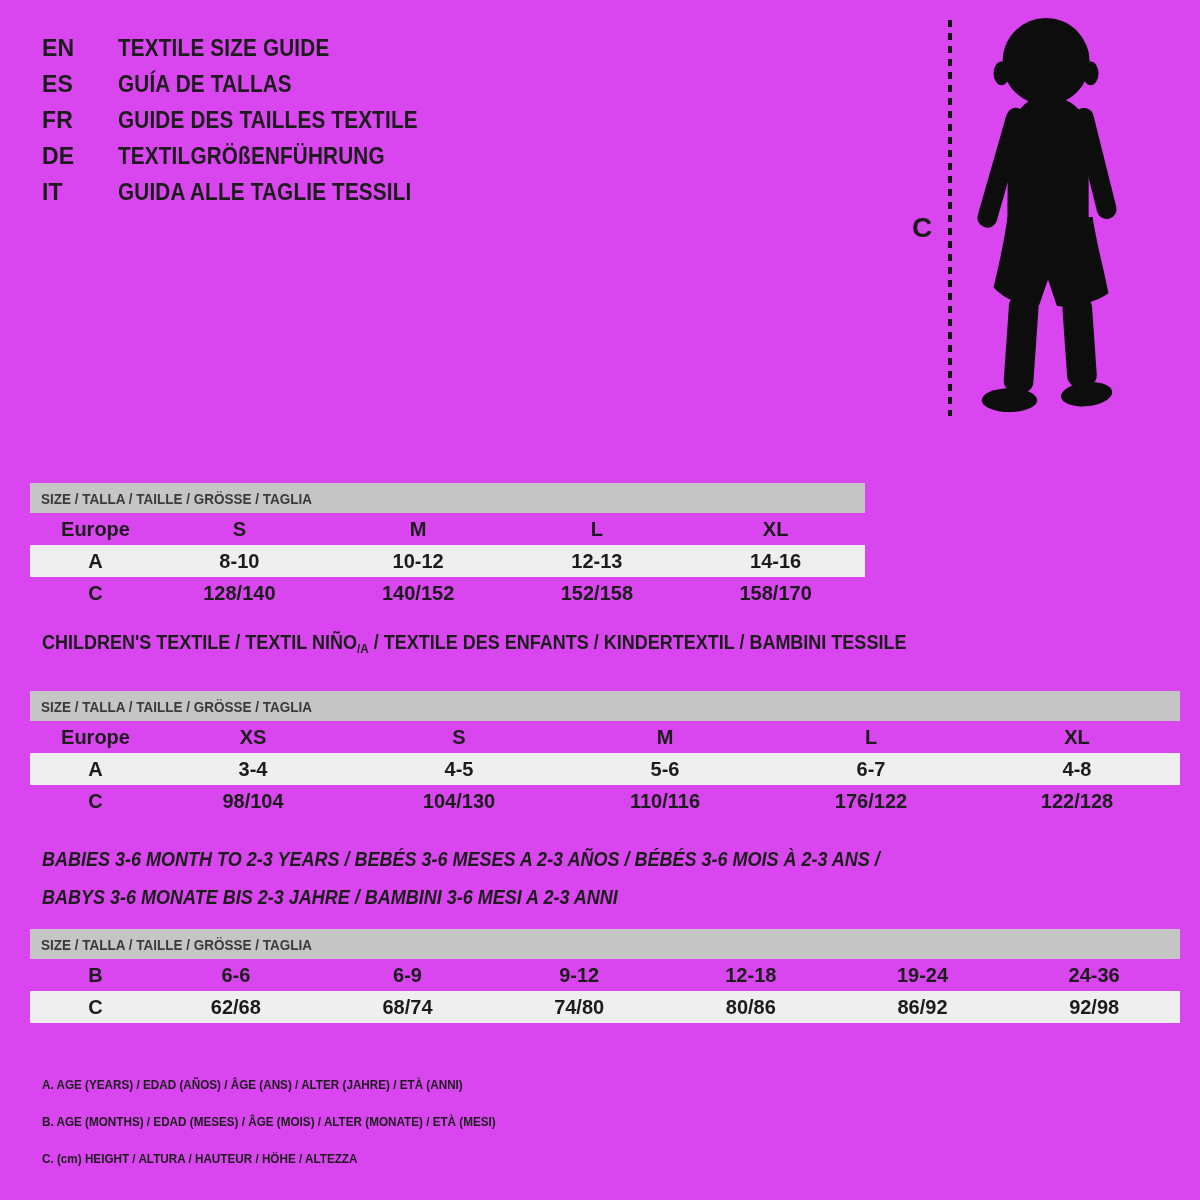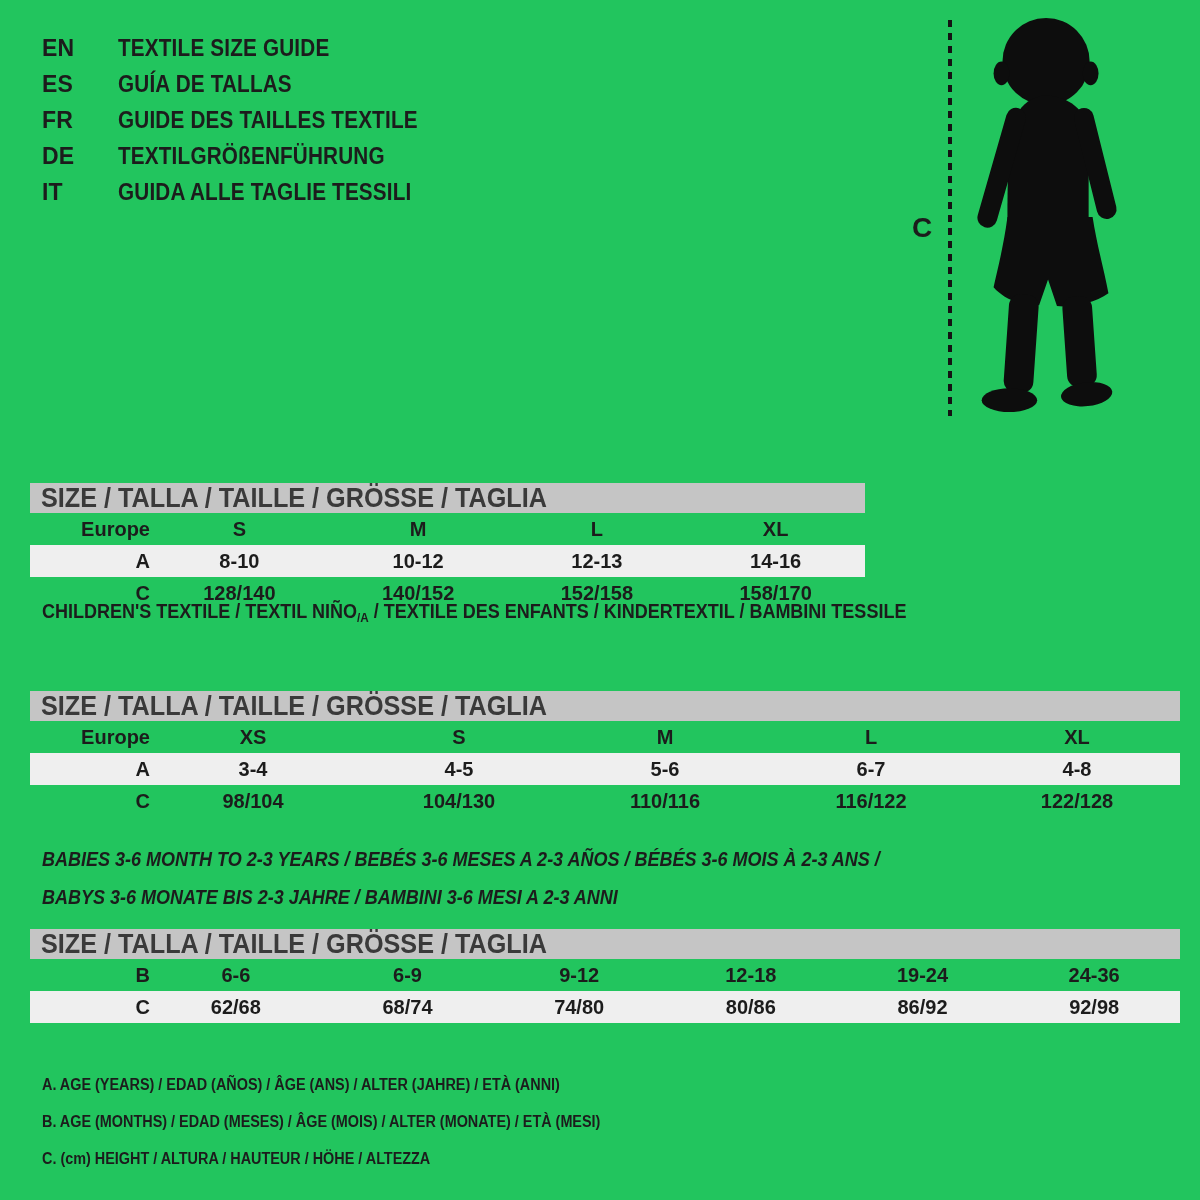--- a/index.html
+++ b/index.html
@@ -3,21 +3,21 @@
 <meta charset="utf-8">
 <style>
   html,body{margin:0;padding:0;}
   body{
     width:1200px;height:1200px;
     background:#ffffff;
     font-family:"Liberation Sans","DejaVu Sans",sans-serif;
     color:#1c1c1c;
     -webkit-font-smoothing:antialiased;
   }
-  .page{position:relative;width:1200px;height:1200px;background:#22c55e;overflow:hidden;}
+  .page{position:relative;width:1200px;height:1200px;background:#d946ef;overflow:hidden;}
 
   
   .cond{display:inline-block;transform:scaleX(0.9);transform-origin:0 50%;white-space:nowrap;}
 
   
   .langs{position:absolute;left:42px;top:30px;}
   .lang-row{display:flex;align-items:center;height:36px;font-size:23px;font-weight:bold;letter-spacing:0.2px;}
   .lang-row .code{width:76px;flex:0 0 76px;}
 
   
@@ -31,30 +31,30 @@
   
   .sec-title{position:absolute;left:42px;font-size:20px;font-weight:bold;white-space:nowrap;}
   .sec-title .sub{font-size:13px;position:relative;top:4px;}
   .two-line{line-height:38px;}
 
   
   .size-table{position:absolute;left:30px;}
   .bar{
     height:30px;background:#c5c5c5;color:#3a3a3a;
     display:flex;align-items:center;padding-left:11px;
-    font-size:28px;font-weight:bold;
+    font-size:15px;font-weight:bold;
   }
   .trow{display:grid;height:32px;align-items:center;font-size:20px;font-weight:bold;}
   .trow.shaded{background:#efefef;}
-  .trow .lbl{padding-left:11px;text-align:right;}
+  .trow .lbl{padding-left:11px;text-align:center;}
   .trow .val{text-align:center;}
 
   
   .legend{position:absolute;left:42px;top:1066px;}
-  .legend-line{height:37px;display:flex;align-items:center;font-size:16px;font-weight:bold;}
+  .legend-line{height:37px;display:flex;align-items:center;font-size:13px;font-weight:bold;}
 </style>
 </head>
 <body>
 
 <div class="page">
 
   <div class="langs">
     <div class="lang-row">
       <span class="code">EN</span>
       <span class="cond">TEXTILE SIZE GUIDE</span>
@@ -123,21 +123,21 @@
       </div>
       <div class="trow" style="grid-template-columns: 120px repeat(4, 1fr);">
         <span class="lbl">C</span>
         <span class="val">128/140</span>
         <span class="val">140/152</span>
         <span class="val">152/158</span>
         <span class="val">158/170</span>
       </div>
     </div>
 
-  <div class="sec-title" style="top:600px;">
+  <div class="sec-title" style="top:631px;">
     <span class="cond"><span>CHILDREN'S TEXTILE / TEXTIL NIÑO</span><span class="sub">/A</span><span> / TEXTILE DES ENFANTS / KINDERTEXTIL / BAMBINI TESSILE</span></span>
   </div>
   <div class="size-table" style="top:691px;width:1150px;">
       <div class="bar">
         <span class="cond">SIZE / TALLA / TAILLE / GRÖSSE / TAGLIA</span>
       </div>
       <div class="trow" style="grid-template-columns: 120px repeat(5, 1fr);">
         <span class="lbl">Europe</span>
         <span class="val">XS</span>
         <span class="val">S</span>
@@ -151,21 +151,21 @@
         <span class="val">4-5</span>
         <span class="val">5-6</span>
         <span class="val">6-7</span>
         <span class="val">4-8</span>
       </div>
       <div class="trow" style="grid-template-columns: 120px repeat(5, 1fr);">
         <span class="lbl">C</span>
         <span class="val">98/104</span>
         <span class="val">104/130</span>
         <span class="val">110/116</span>
-        <span class="val">116/122</span>
+        <span class="val">176/122</span>
         <span class="val">122/128</span>
       </div>
     </div>
 
   <div class="sec-title two-line" style="top:840px;font-style:italic;">
     <span class="cond">BABIES 3-6 MONTH TO 2-3 YEARS / BEBÉS 3-6 MESES A 2-3 AÑOS / BÉBÉS 3-6 MOIS À 2-3 ANS /</span><br>
     <span class="cond">BABYS 3-6 MONATE BIS 2-3 JAHRE / BAMBINI 3-6 MESI A 2-3 ANNI</span>
   </div>
   <div class="size-table" style="top:929px;width:1150px;">
       <div class="bar">

